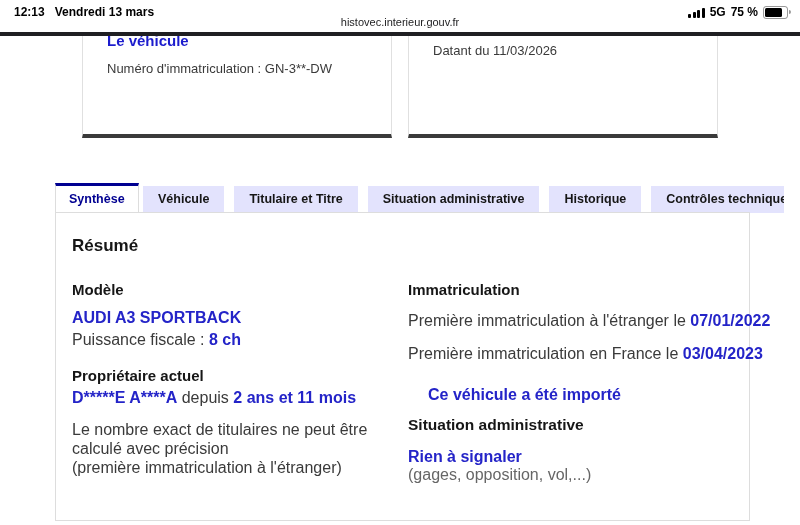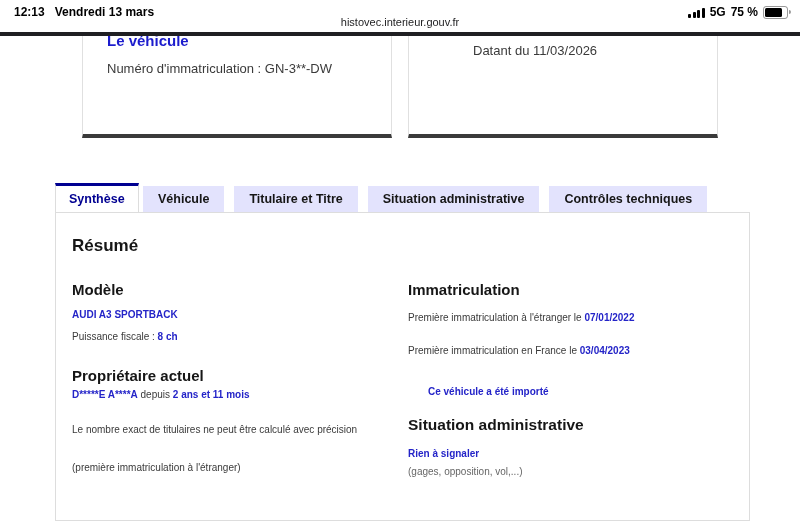--- a/index.html
+++ b/index.html
@@ -28,35 +28,35 @@
   .card{position:absolute;top:36px;height:102px;background:#fff;
     border-left:1px solid #e0e0e0;border-right:1px solid #e0e0e0;
     border-bottom:4px solid #3a3a3a;overflow:hidden;box-sizing:border-box;
     padding:0 20px 0 24px;}
   .card-vehicle{left:82px;width:310px;}
   .card-ministry{left:408px;width:310px;}
   .card-title{margin-top:-6px;font-size:15px;line-height:22px;font-weight:700;color:#1c1ccd;}
   .card-ministry .card-title{width:245px;}
   .card-body{font-size:13px;color:#3a3a3a;}
   .card-vehicle .card-body{margin-top:9px;}
-  .card-ministry .card-body{margin-top:7px;margin-left:40px;}
+  .card-ministry .card-body{margin-top:7px;}
   
   .tab-active{position:absolute;left:55px;top:183px;height:29px;z-index:2;
     background:#fff;border-top:3px solid #000091;border-left:1px solid #ddd;border-right:1px solid #ddd;
     padding:0 13px;font-size:12.5px;font-weight:700;color:#000091;line-height:27px;box-sizing:border-box;}
   .tab-strip{position:absolute;left:143px;top:186px;width:641px;height:27px;
     display:flex;gap:10px;overflow:hidden;}
   .tab{flex:0 0 auto;background:#e3e3fd;color:#161616;font-size:12.5px;font-weight:700;
     line-height:27px;padding:0 15px;white-space:nowrap;}
   
   .panel{position:absolute;left:55px;top:212px;width:695px;height:309px;
     border:1px solid #ddd;background:#fff;box-sizing:border-box;}
   .h-resume{position:absolute;left:72px;top:236px;font-size:17px;font-weight:700;color:#161616;}
   .h-section{position:absolute;font-size:15px;font-weight:700;color:#161616;}
-  .txt{position:absolute;font-size:10px;color:#3a3a3a;}
+  .txt{position:absolute;font-size:16px;color:#3a3a3a;}
   .blue{color:#2424c8;font-weight:600;}
   .link{color:#2424c8;font-weight:600;cursor:pointer;}
   .muted{color:#666;}
 </style>
 </head>
 <body>
 
 <div class="statusbar">
   <div class="sb-left">
     <span>12:13</span>
@@ -94,20 +94,21 @@
     <span>Datant du</span>
     <span>11/03/2026</span>
   </div>
 </div>
 
 <div class="tab-active">Synthèse</div>
 <div class="tab-strip">
   <div class="tab">Véhicule</div>
   <div class="tab">Titulaire et Titre</div>
   <div class="tab">Situation administrative</div>
+  <div class="tab">Historique</div>
   <div class="tab">Contrôles techniques</div>
 
 </div>
 
 <div class="panel"></div>
 
 <div class="h-resume">Résumé</div>
 
 <div class="h-section" style="left:72px;top:281px;">Modèle</div>
 <div class="txt" style="left:72px;top:309px;"><span class="blue">AUDI A3 SPORTBACK</span></div>

